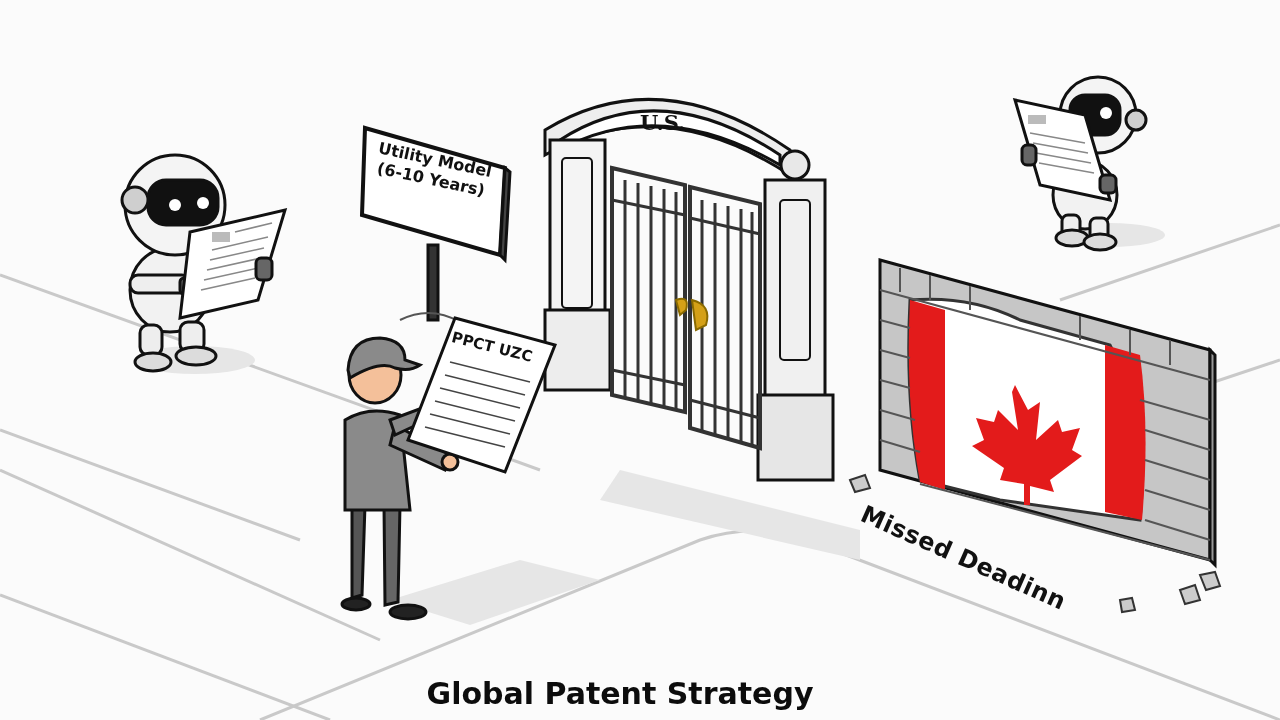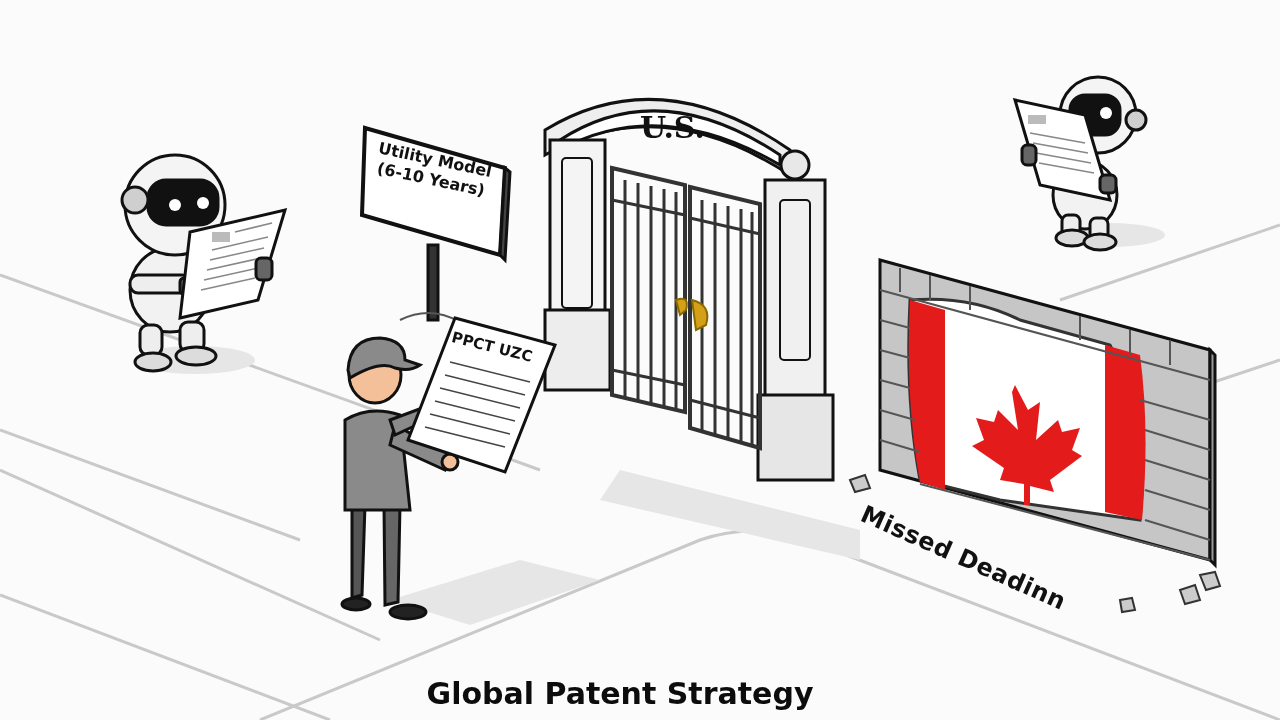--- a/index.html
+++ b/index.html
@@ -1,21 +1,21 @@
 <!DOCTYPE html>
 <html><head>
 <meta charset="utf-8">
 <style>
   html,body{margin:0;padding:0;background:#fff;}
   #stage{position:relative;width:1280px;height:720px;overflow:hidden;background:#fbfbfb;font-family:"DejaVu Sans","Liberation Sans",sans-serif;}
   svg.scene{position:absolute;left:0;top:0;}
   .label{position:absolute;color:#111;white-space:nowrap;}
   #sign-text{left:368px;top:150px;width:130px;font-family:"DejaVu Sans",sans-serif;font-size:16px;font-weight:bold;line-height:20px;text-align:center;transform:rotate(12deg);transform-origin:center;}
   #sign-text span{display:block;}
-  #gate-text{left:640px;top:110px;font-family:"DejaVu Serif",serif;font-size:30px;font-weight:bold;}
+  #gate-text{left:640px;top:110px;font-family:"DejaVu Serif",serif;font-size:21px;font-weight:bold;}
   #doc-title{left:452px;top:328px;font-family:"DejaVu Sans",sans-serif;font-size:15px;font-weight:bold;transform:rotate(14deg);transform-origin:left center;}
   #wall-text{left:868px;top:500px;font-family:"DejaVu Sans",sans-serif;font-size:24px;font-weight:bold;transform:rotate(24deg);transform-origin:left top;letter-spacing:0.5px;}
   #caption{left:0;width:1280px;top:676px;text-align:center;font-family:"DejaVu Sans",sans-serif;font-size:30px;font-weight:bold;color:#0c0c0c;transform:translateX(-20px);}
 </style>
 </head>
 <body>
 
 <div id="stage">
 
   <svg class="scene" width="1280" height="720" viewBox="0 0 1280 720">

